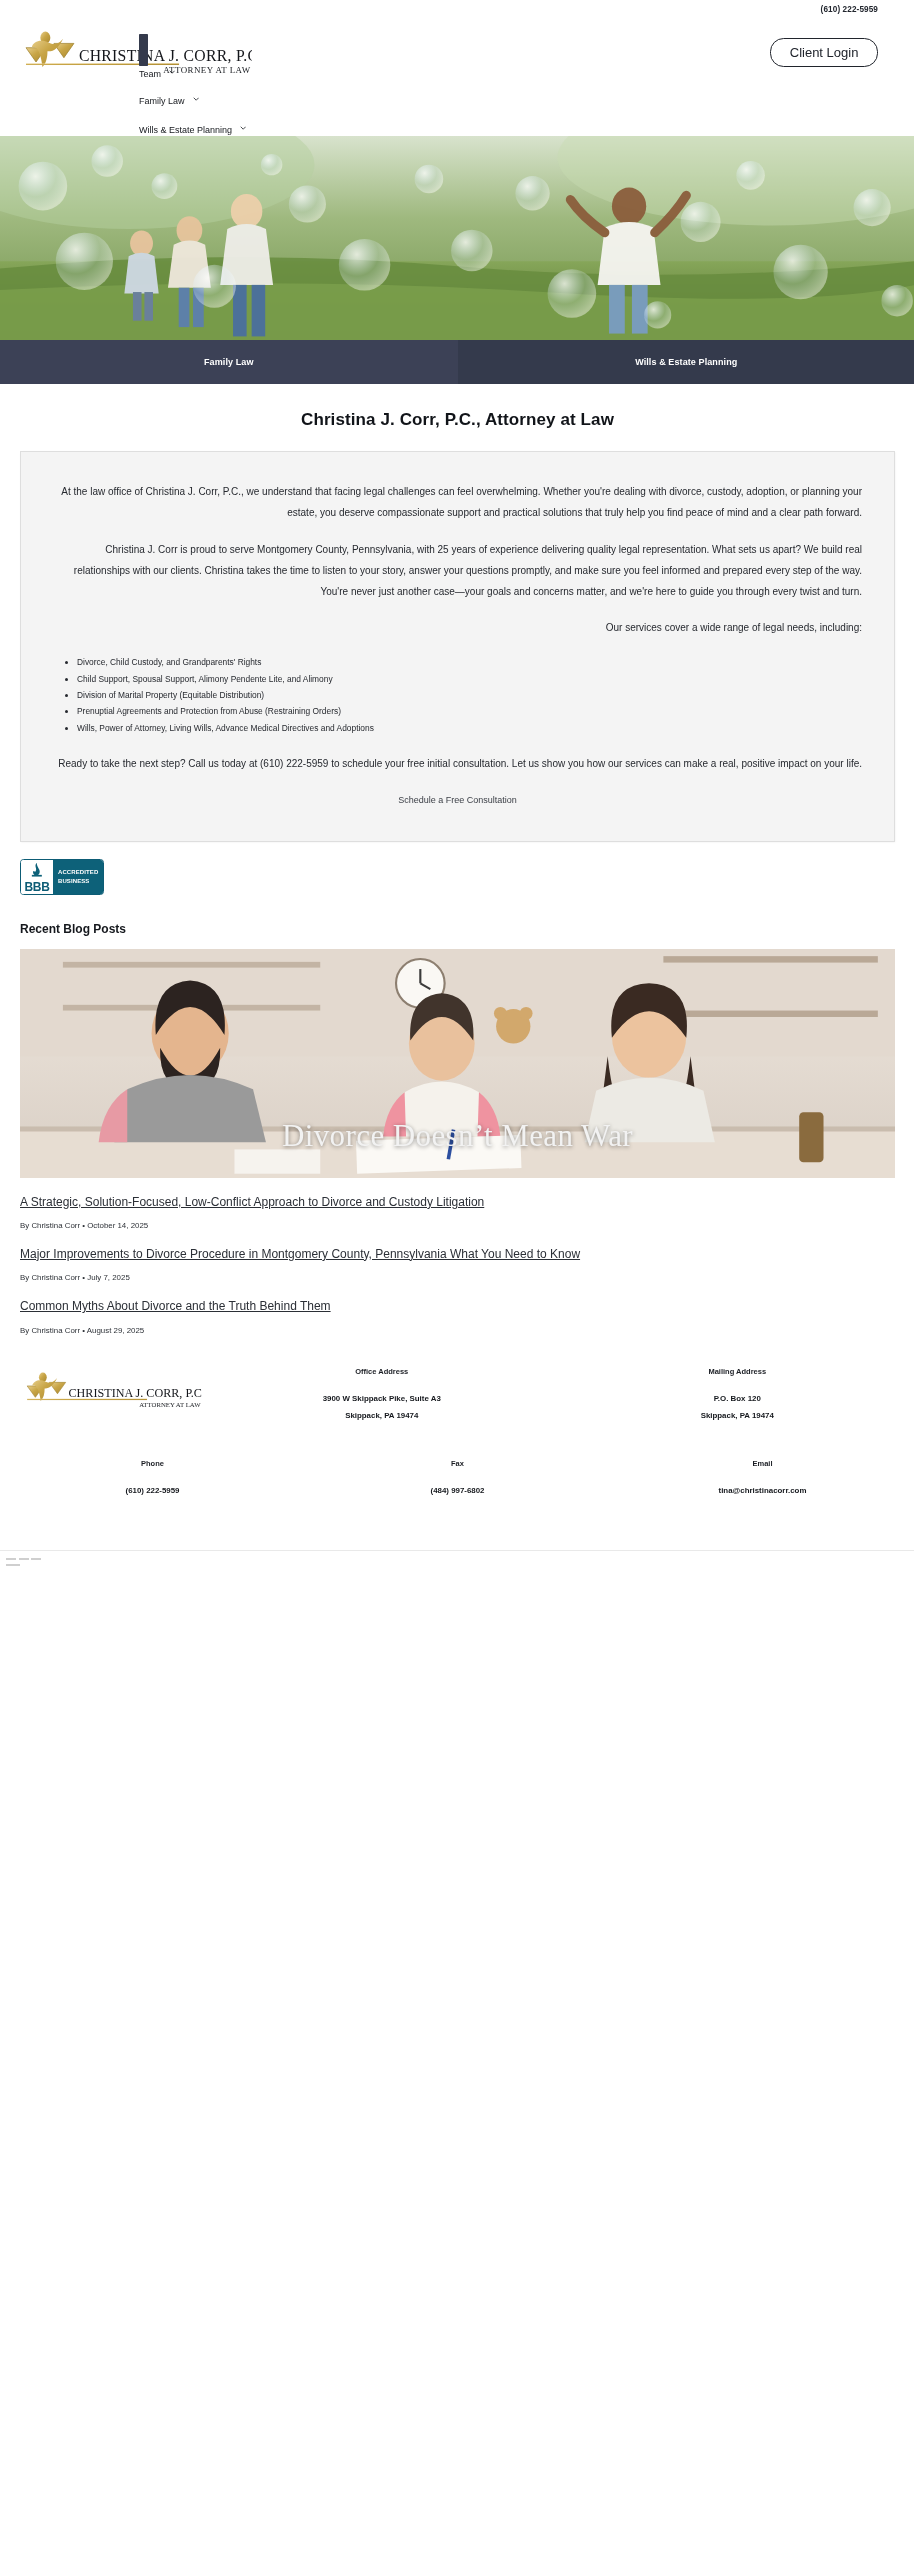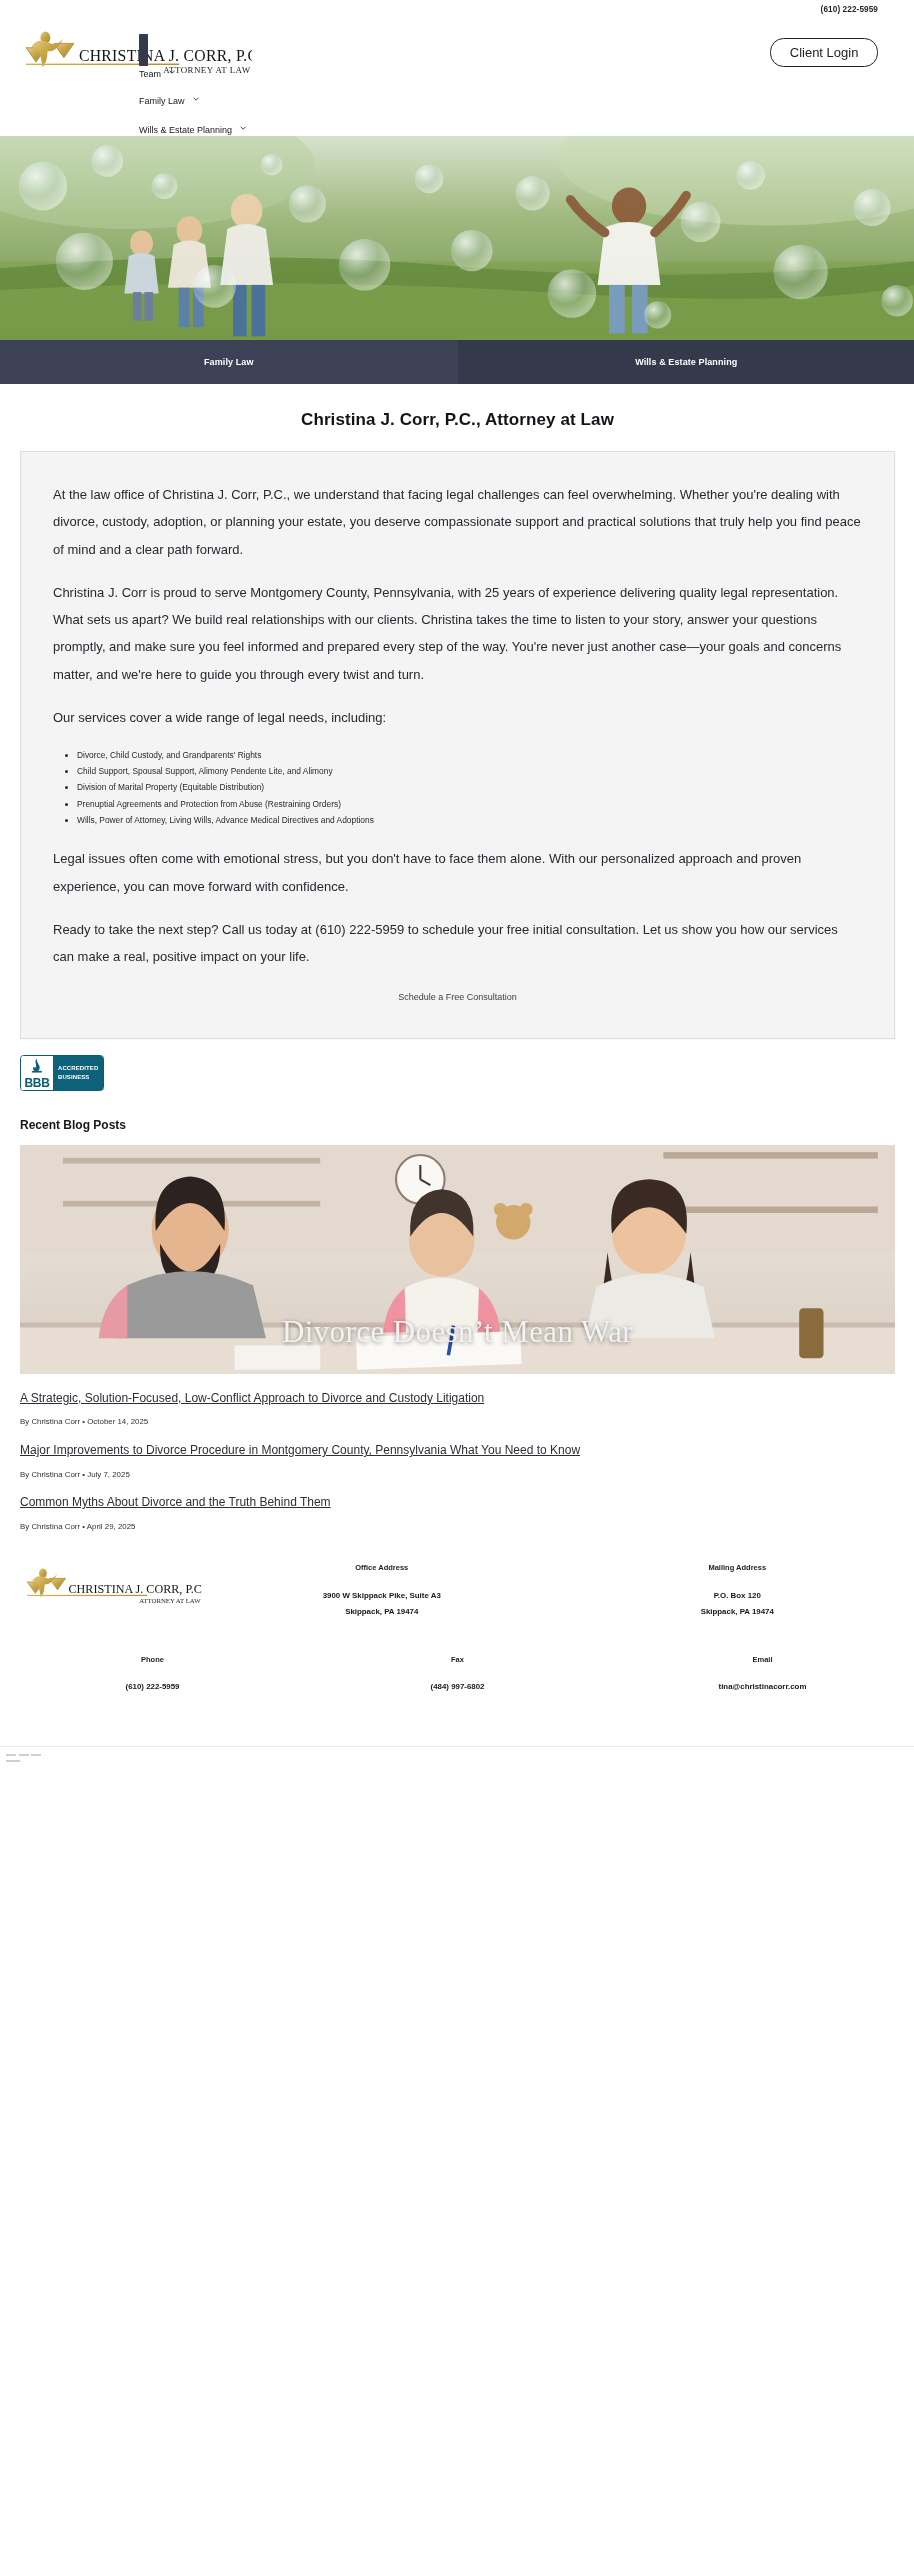--- a/index.html
+++ b/index.html
@@ -134,24 +134,25 @@
 
   
   .card-outer { padding: 0 20px; }
   .content-card {
     border: 0.7px solid #dedede;
     background: #f4f4f4;
     box-shadow: 1.4px 1.4px 2.1px rgba(0,0,0,.07);
     padding: 29px 32px 36px 32px;
   }
   .content-card p {
-    font-size: 13px;
+    font-size: 10px;
     line-height: 2.1;
     color: #26292f;
     margin-bottom: 15.7px;
+    text-align: right;
   }
   .content-card ul {
     margin: 2.9px 0 17px 24px;
   }
   .content-card li {
     font-size: 8.4px;
     line-height: 1.95;
     color: #26292f;
     list-style: disc;
   }
@@ -468,21 +469,20 @@
     <p>At the law office of Christina J. Corr, P.C., we understand that facing legal challenges can feel overwhelming. Whether you're dealing with divorce, custody, adoption, or planning your estate, you deserve compassionate support and practical solutions that truly help you find peace of mind and a clear path forward.</p>
     <p>Christina J. Corr is proud to serve Montgomery County, Pennsylvania, with 25 years of experience delivering quality legal representation. What sets us apart? We build real relationships with our clients. Christina takes the time to listen to your story, answer your questions promptly, and make sure you feel informed and prepared every step of the way. You're never just another case—your goals and concerns matter, and we're here to guide you through every twist and turn.</p>
     <p>Our services cover a wide range of legal needs, including:</p>
     <ul>
       <li>Divorce, Child Custody, and Grandparents' Rights</li>
       <li>Child Support, Spousal Support, Alimony Pendente Lite, and Alimony</li>
       <li>Division of Marital Property (Equitable Distribution)</li>
       <li>Prenuptial Agreements and Protection from Abuse (Restraining Orders)</li>
       <li>Wills, Power of Attorney, Living Wills, Advance Medical Directives and Adoptions</li>
     </ul>
-    <p>Legal issues often come with emotional stress, but you don't have to face them alone. With our personalized approach and proven experience, you can move forward with confidence.</p>
     <p>Ready to take the next step? Call us today at (610) 222-5959 to schedule your free initial consultation. Let us show you how our services can make a real, positive impact on your life.</p>
     <a class="consult-link">Schedule a Free Consultation</a>
   </div>
 </div>
 
 <div class="bbb-wrap">
   <div class="bbb">
     <div class="bbb-mark">
       <svg width="15.7" height="18.6" viewBox="0 0 22 26" xmlns="http://www.w3.org/2000/svg">
         <path d="M11 1 C6 6 13 9 8.5 14 C6.5 11 5 13 6 16 C7.5 20 14 20 15 14.5 C15.8 10 10.5 7 11 1 Z" fill="#0d6179"></path>
@@ -560,21 +560,21 @@
   <div class="post-meta">By Christina Corr • October 14, 2025</div>
 </div>
 
 <div class="post">
   <a class="post-title">Major Improvements to Divorce Procedure in Montgomery County, Pennsylvania What You Need to Know</a>
   <div class="post-meta">By Christina Corr • July 7, 2025</div>
 </div>
 
 <div class="post">
   <a class="post-title">Common Myths About Divorce and the Truth Behind Them</a>
-  <div class="post-meta">By Christina Corr • April 29, 2025</div>
+  <div class="post-meta">By Christina Corr • August 29, 2025</div>
 </div>
 
 <div class="footer">
   <div class="footer-row">
     <div class="footer-logo-col">
       <a>
         <svg width="182" height="39" viewBox="0 0 255 54" xmlns="http://www.w3.org/2000/svg">
           <defs>
             <linearGradient id="gold2" x1="0" y1="0" x2="1" y2="1">
               <stop offset="0%" stop-color="#e8cf8c"></stop>

